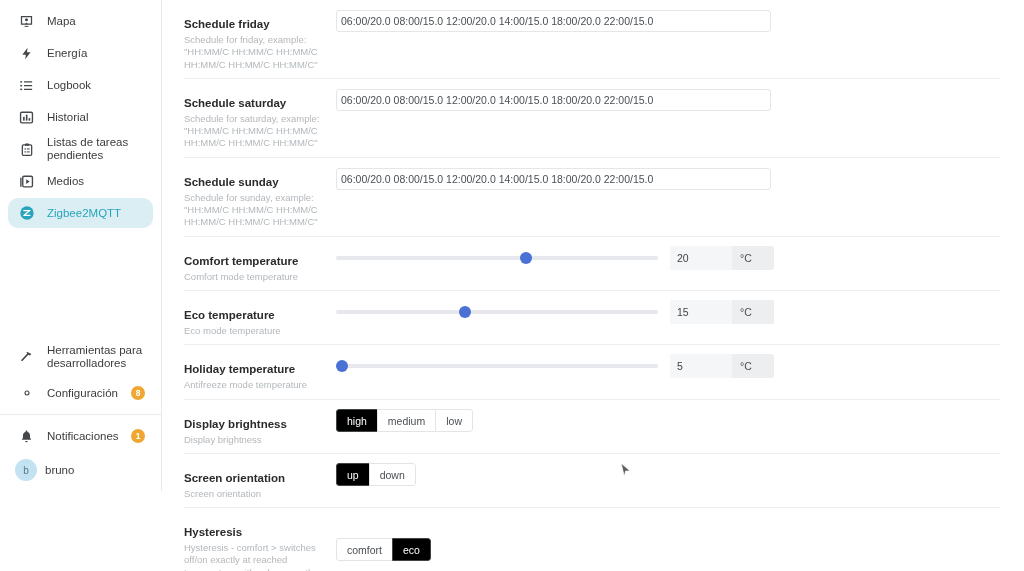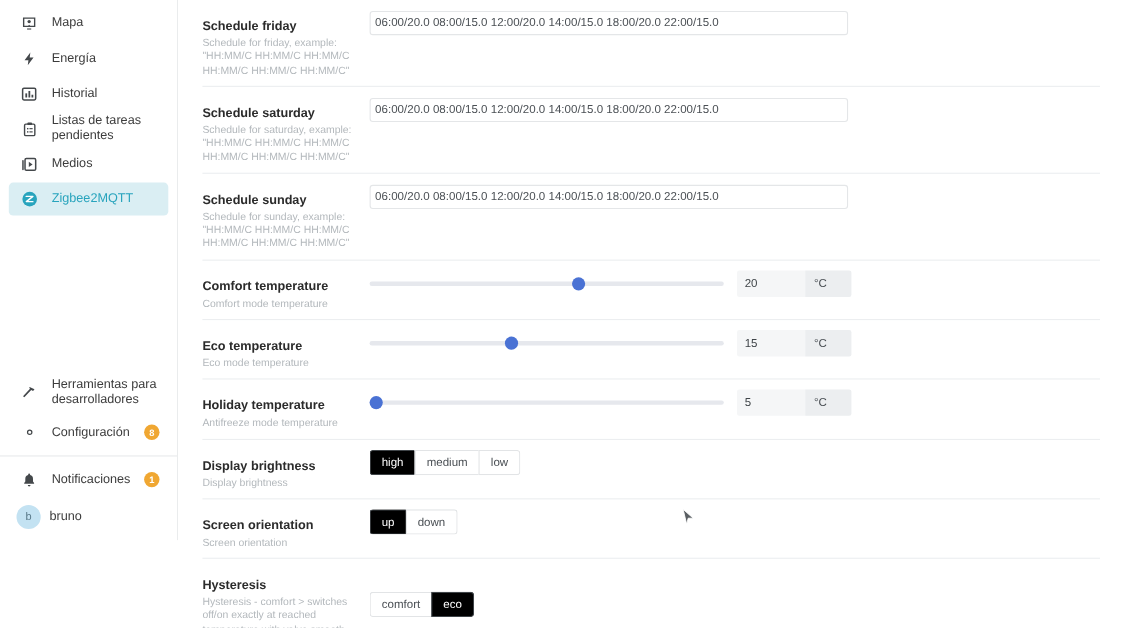--- a/index.html
+++ b/index.html
@@ -41,20 +41,21 @@
     width: 17px; height: 17px;
     margin-right: 12px;
     display: flex; align-items: center; justify-content: center;
     color: #44484b;
     flex: 0 0 17px;
   }
   .nav-item .ico svg { display: block; }
   .nav-item .lbl { line-height: 13px; }
   .nav-item.active {
     background: #daeef3;
+    border-radius: 10px;
   }
   .nav-item.active .lbl { color: #28a4bd; }
   .nav-item.active .ico { color: #28a4bd; }
 
   .nav-item.two-line { height: 38px; align-items: center; }
   .nav-item.two-line .lbl { line-height: 13px; }
 
   .nav-spacer { flex: 1 1 auto; }
 
   .nav-bottom { padding-bottom: 2px; }
@@ -266,20 +267,33 @@
 
       <div class="nav-item">
         <span class="ico">
           <svg width="14" height="15" viewBox="0 0 24 24" fill="currentColor">
             <path d="M13 2L4 14h6l-1 8 9-12h-6z"></path>
           </svg>
         </span>
         <span class="lbl">Energía</span>
       </div>
 
+      <div class="nav-item">
+        <span class="ico">
+          <svg width="15" height="15" viewBox="0 0 24 24" fill="currentColor">
+            <rect x="2" y="5" width="3" height="2.4"></rect>
+              <rect x="8" y="5.2" width="13" height="2"></rect>
+            <rect x="2" y="11" width="3" height="2.4"></rect>
+              <rect x="8" y="11.2" width="13" height="2"></rect>
+            <rect x="2" y="17" width="3" height="2.4"></rect>
+              <rect x="8" y="17.2" width="13" height="2"></rect>
+          </svg>
+        </span>
+        <span class="lbl">Logbook</span>
+      </div>
 
       <div class="nav-item">
         <span class="ico">
           <svg width="15" height="15" viewBox="0 0 24 24" fill="none">
             <rect x="2.5" y="3.5" width="19" height="17" rx="2" stroke="currentColor" stroke-width="2.2"></rect>
             <rect x="6.5" y="11" width="2.6" height="6" fill="currentColor"></rect>
             <rect x="11" y="7.5" width="2.6" height="9.5" fill="currentColor"></rect>
             <rect x="15.4" y="13" width="2.6" height="4" fill="currentColor"></rect>
           </svg>
         </span>

